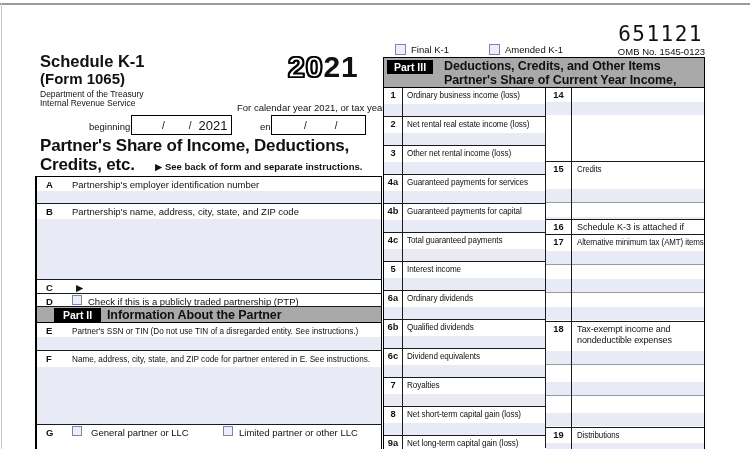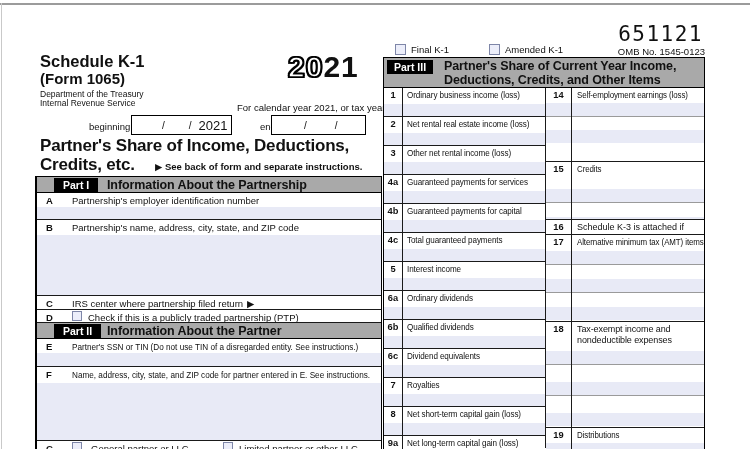--- a/index.html
+++ b/index.html
@@ -130,45 +130,40 @@
   <div class="t-omb">OMB No. 1545-0123</div>
   <div class="fa-row">
     <span class="cb"></span>
     <span class="lab">Final K-1</span>
     <span class="fa-gap"></span>
     <span class="cb"></span>
     <span class="lab">Amended K-1</span>
   </div>
 
   <div class="leftbox">
-    <div class="pbar">
-      <span class="ptab">Part I</span>
-      <span class="ptitle">Information About the Partnership</span>
-    </div>
 
     <div class="lrow" style="height:27px">
       <div class="lhead">
           <span class="ltr">A</span>
           <span>Partnership's employer identification number</span>
         </div>
       <div class="lshade" style="height:12px"></div>
     </div>
 
     <div class="lrow" style="height:76px">
       <div class="lhead">
           <span class="ltr">B</span>
           <span>Partnership's name, address, city, state, and ZIP code</span>
         </div>
       <div class="lshade" style="height:60px"></div>
     </div>
 
     <div class="lrow" style="height:14px">
       <div class="lhead">
           <span class="ltr">C</span>
-          <span>IRS center where partnership filed return</span>
           <span class="arr">▶</span>
         </div>
     </div>
 
     <div class="lrow" style="height:13px">
       <div class="lhead">
           <span class="ltr">D</span>
           <span class="cb cb-sm cbx"></span>
           <span>Check if this is a publicly traded partnership (PTP)</span>
         </div>
@@ -203,22 +198,22 @@
           <span class="cb cb-sm cbx"></span>
           <span>Limited partner or other LLC</span>
         </div>
     </div>
   </div>
 
   <div class="p3box">
     <div class="p3head">
       <span class="p3tab">Part III</span>
       <div class="p3t">
+        <div>Deductions, Credits, and Other Items</div>
         <div>Partner's Share of Current Year Income,</div>
-        <div>Deductions, Credits, and Other Items</div>
       </div>
     </div>
     <div class="p3cols">
 
       <div class="colL">
         <div class="mrow">
             <span class="mnum">1</span>
             <span class="mlbl">Ordinary business income (loss)</span>
             <div class="mshade"></div>
           </div>
@@ -279,24 +274,20 @@
           </div>
         <div class="mrow">
             <span class="mnum">9a</span>
             <span class="mlbl">Net long-term capital gain (loss)</span>
           </div>
       </div>
 
       <div class="colR">
         <div class="ritem" style="height:74px">
           <span class="rnum">14</span>
-          <div class="rsub" style="height:28px">
-              <span class="rlbl">Self-employment earnings (loss)</span>
-              <div class="rshade"></div>
-            </div>
           <div class="rsub" style="height:27px">
               <div class="rshade"></div>
             </div>
         </div>
         <div class="ritem" style="height:58px">
           <span class="rnum">15</span>
           <div class="rsub" style="height:40px">
               <span class="rlbl">Credits</span>
               <div class="rshade"></div>
             </div>

